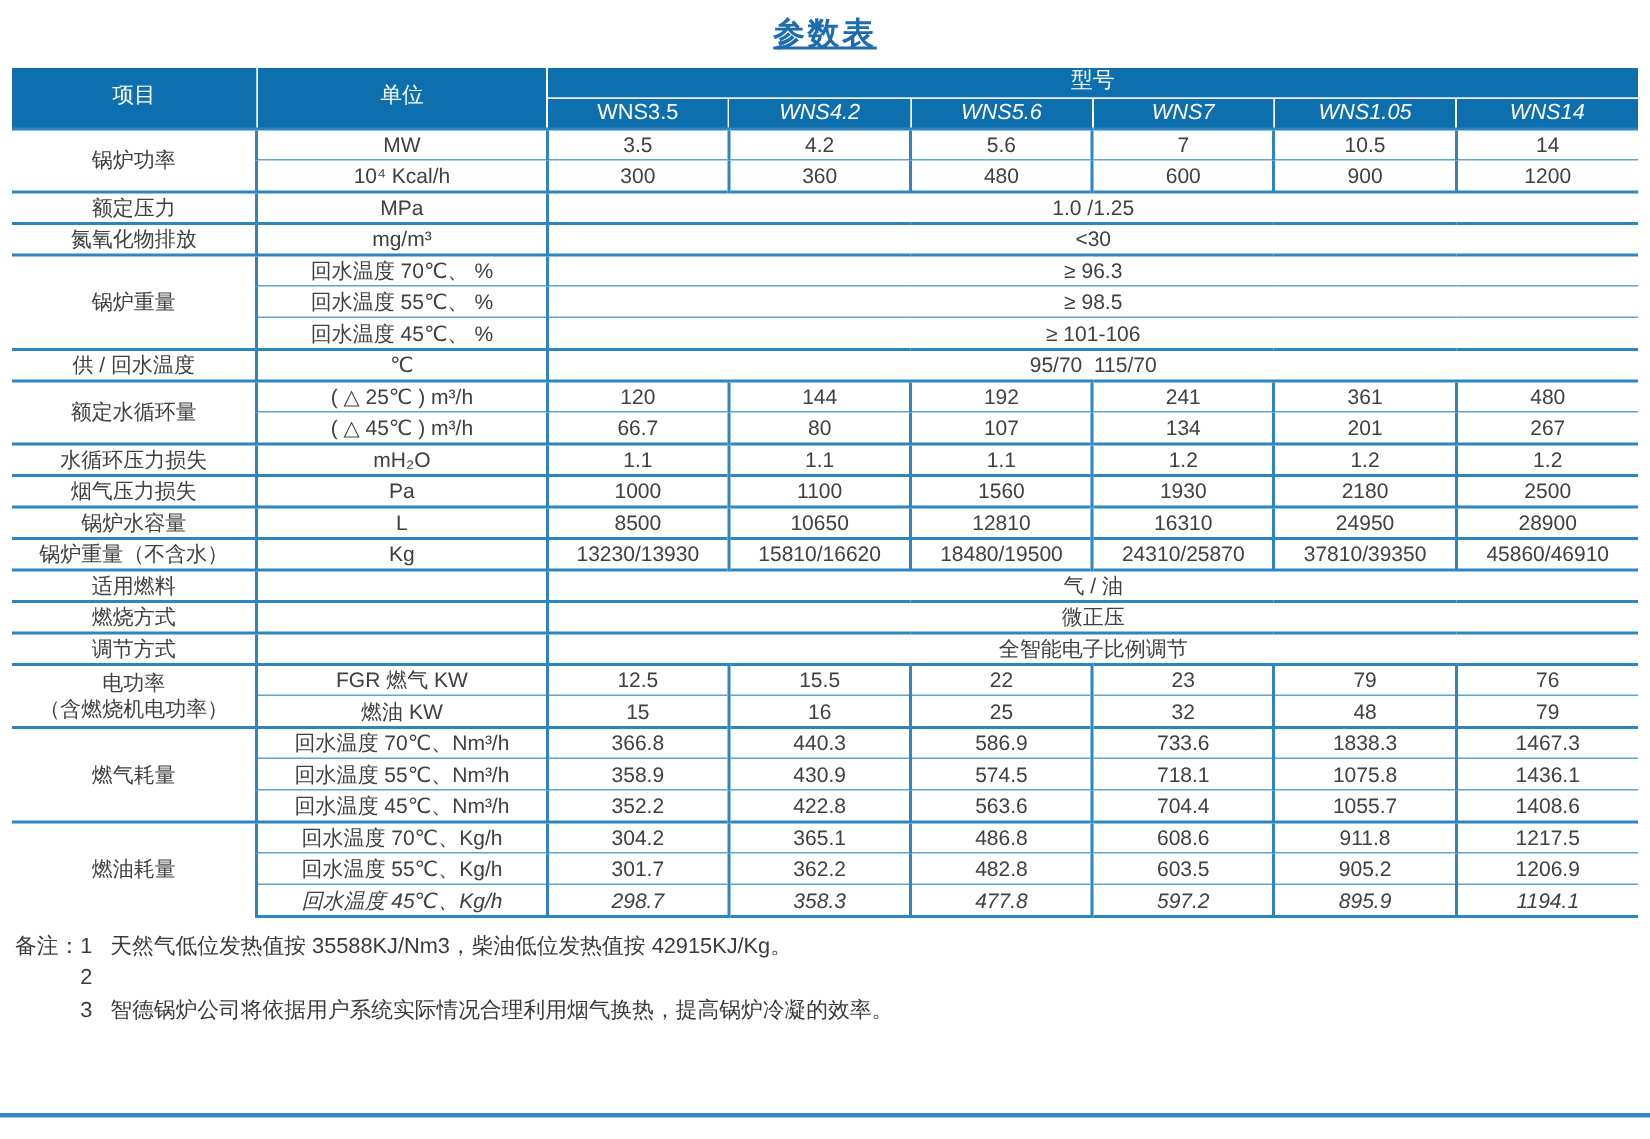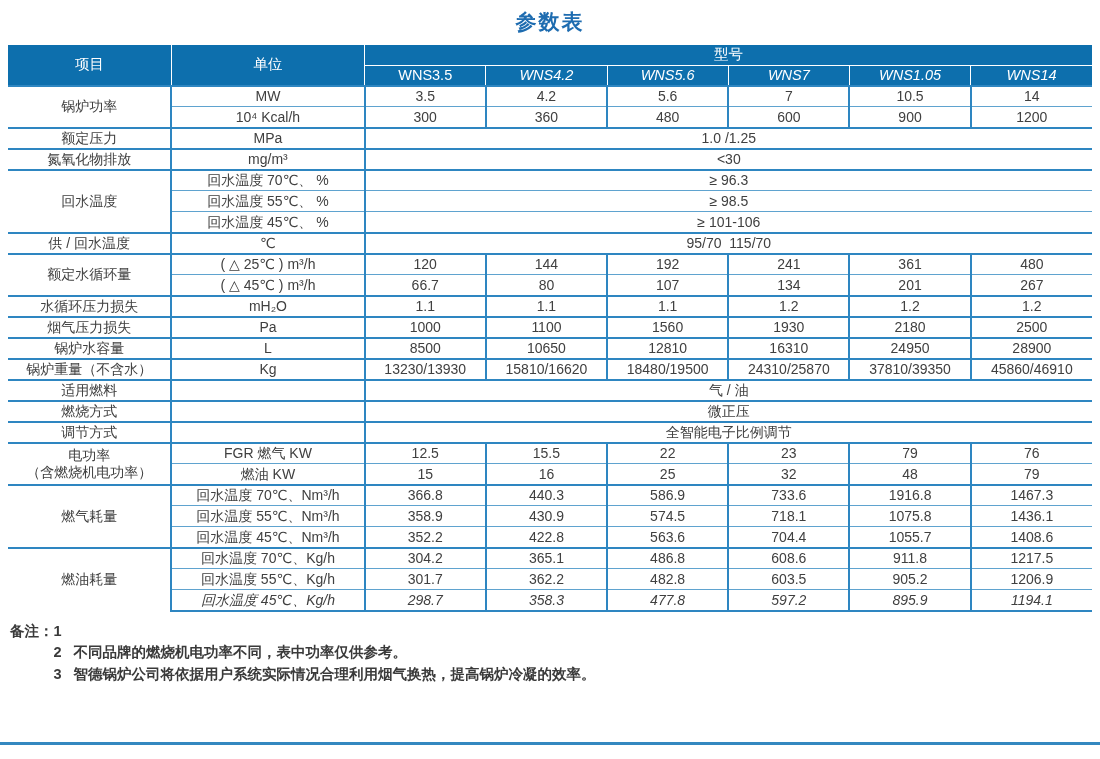--- a/index.html
+++ b/index.html
@@ -12,20 +12,21 @@
     overflow:hidden;
     color:#404040;
   }
   .title {
     text-align:center;
     color:#1e6cb0;
     font-size:21px;
     font-weight:bold;
     letter-spacing:2px;
     margin:8px 0 9px 0;
+    text-decoration:underline;
   }
   table.params {
     border-collapse:collapse;
     table-layout:fixed;
     margin-left:8px;
     width:1084px;
     font-size:14px;
     color:#404040;
   }
   .params th, .params td {
@@ -51,21 +52,20 @@
   .params tbody tr.g td { border-top:2px solid #2e86c1; }
   .params tbody tr:last-child td { border-bottom:2px solid #2e86c1;font-style:italic; }
   .params td.unit, .params td.c, .params td.spanv { border-left:2px solid #2e86c1; }
   .params td.item { font-size:14px;margin-top:12px; }
   .notes {
     display:flex;
     margin:9px 0 0 10px;
     font-size:14.5px;
     color:#3a3a3a;
     line-height:21.5px;
-    font-weight:bold;
   }
   .notes-label { white-space:nowrap; flex:none; }
   .note-line { display:flex; }
   .note-num { width:20px; flex:none; }
   .bottom-rule {
     position:absolute;
     left:0; top:742px;
     width:1100px; height:3px;
     background:#3488c0;
   }
@@ -125,21 +125,21 @@
       <td class="item">额定压力</td>
       <td class="unit">MPa</td>
       <td class="spanv" colspan="6">1.0 /1.25</td>
     </tr>
     <tr class="g">
       <td class="item">氮氧化物排放</td>
       <td class="unit">mg/m³</td>
       <td class="spanv" colspan="6">&lt;30</td>
     </tr>
     <tr class="g">
-      <td class="item" rowspan="3">回水温度</td>
+      <td class="item" rowspan="3">锅炉重量</td>
       <td class="unit">回水温度 70℃、 %</td>
       <td class="spanv" colspan="6">≥ 96.3</td>
     </tr>
     <tr>
       <td class="unit">回水温度 55℃、 %</td>
       <td class="spanv" colspan="6">≥ 98.5</td>
     </tr>
     <tr>
       <td class="unit">回水温度 45℃、 %</td>
       <td class="spanv" colspan="6">≥ 101-106</td>
@@ -243,21 +243,21 @@
       <td class="c">48</td>
       <td class="c">79</td>
     </tr>
     <tr class="g">
       <td class="item" rowspan="3">燃气耗量</td>
       <td class="unit">回水温度 70℃、Nm³/h</td>
       <td class="c">366.8</td>
       <td class="c">440.3</td>
       <td class="c">586.9</td>
       <td class="c">733.6</td>
-      <td class="c">1916.8</td>
+      <td class="c">1838.3</td>
       <td class="c">1467.3</td>
     </tr>
     <tr>
       <td class="unit">回水温度 55℃、Nm³/h</td>
       <td class="c">358.9</td>
       <td class="c">430.9</td>
       <td class="c">574.5</td>
       <td class="c">718.1</td>
       <td class="c">1075.8</td>
       <td class="c">1436.1</td>
@@ -300,24 +300,24 @@
       <td class="c">1194.1</td>
     </tr>
   </tbody>
 </table>
 
 <div class="notes">
   <div class="notes-label">备注：</div>
   <div class="notes-items">
     <div class="note-line">
       <span class="note-num">1</span>
+      <span class="note-text">天然气低位发热值按 35588KJ/Nm3，柴油低位发热值按 42915KJ/Kg。</span>
     </div>
     <div class="note-line">
       <span class="note-num">2</span>
-      <span class="note-text">不同品牌的燃烧机电功率不同，表中功率仅供参考。</span>
     </div>
     <div class="note-line">
       <span class="note-num">3</span>
       <span class="note-text">智德锅炉公司将依据用户系统实际情况合理利用烟气换热，提高锅炉冷凝的效率。</span>
     </div>
   </div>
 </div>
 
 <div class="bottom-rule"></div>
 

